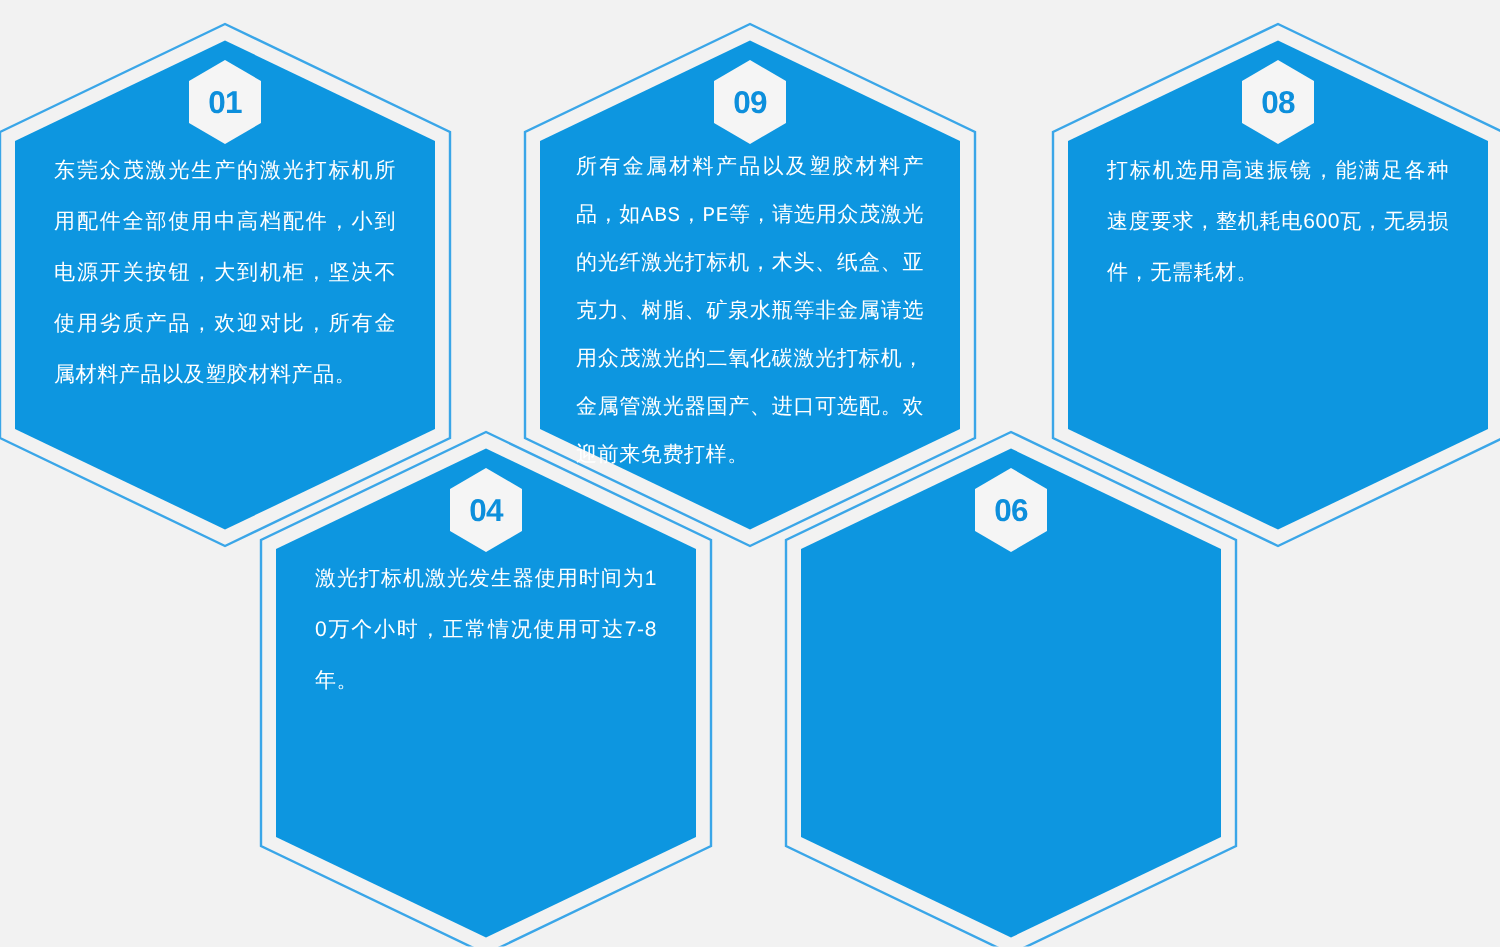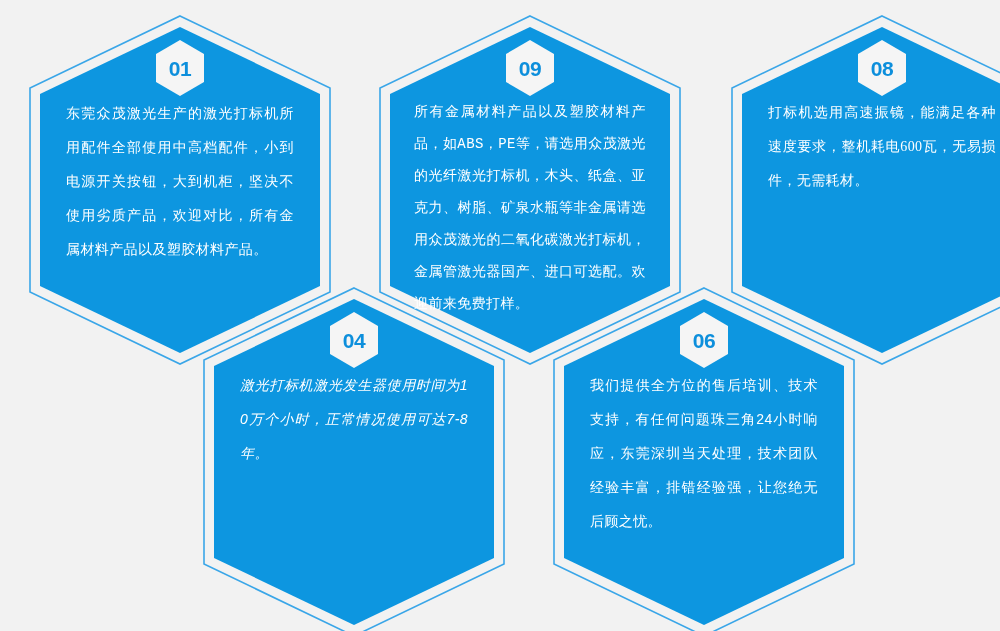--- a/index.html
+++ b/index.html
@@ -8,21 +8,20 @@
     width:1000px;height:631px;
     background:#f2f2f2;
     font-family:"Liberation Sans","DejaVu Sans",sans-serif;
     overflow:hidden;
     position:relative;
   }
   #stage{
     position:relative;
     width:872px;height:631px;
     background:#f2f2f2;
-    margin-left:30px;
   }
   .hex-cell{
     position:absolute;
     width:304px;
     height:352px;
   }
   .hex-cell svg.hexart{
     position:absolute;
     left:0;top:0;
     width:304px;height:352px;
@@ -109,44 +108,43 @@
     <svg class="hexart" viewBox="0 0 304 352">
       <polygon points="152,2 302,74 302,278 152,350 2,278 2,74" fill="none" stroke="#3aa6e8" stroke-width="1.6"></polygon>
       <polygon points="152,13 292,80 292,272 152,339 12,272 12,80" fill="#0d96e0"></polygon>
     </svg>
     <div class="badge-wrap">
       <svg viewBox="0 0 48 56">
         <polygon points="24,0 48,14 48,42 24,56 0,42 0,14" fill="#f5f5f5"></polygon>
       </svg>
       <div class="badge-num">08</div>
     </div>
-    <div class="hex-text" style="top: 82px; left: 38px; right: 38px; color: rgb(255, 255, 255); font-family: Liberation Serif, serif;">打标机选用高速振镜，能满足各种速度要求，整机耗电600瓦，无易损件，无需耗材。</div>
+    <div class="hex-text" style="top: 82px; left: 38px; right: 38px; color: rgb(255, 255, 255);">打标机选用高速振镜，能满足各种速度要求，整机耗电600瓦，无易损件，无需耗材。</div>
   </div>
 
   <div class="hex-cell" style="left:172px;top:286px;">
     <svg class="hexart" viewBox="0 0 304 352">
       <polygon points="152,2 302,74 302,278 152,350 2,278 2,74" fill="none" stroke="#3aa6e8" stroke-width="1.6"></polygon>
       <polygon points="152,13 292,80 292,272 152,339 12,272 12,80" fill="#0d96e0"></polygon>
     </svg>
     <div class="badge-wrap">
       <svg viewBox="0 0 48 56">
         <polygon points="24,0 48,14 48,42 24,56 0,42 0,14" fill="#f5f5f5"></polygon>
       </svg>
       <div class="badge-num">04</div>
     </div>
-    <div class="hex-text" style="top: 82px; left: 38px; right: 38px; color: rgb(255, 255, 255); font-style: italic;">激光打标机激光发生器使用时间为10万个小时，正常情况使用可达7-8年。</div>
+    <div class="hex-text" style="top: 82px; left: 38px; right: 38px; color: rgb(255, 255, 255);">激光打标机激光发生器使用时间为10万个小时，正常情况使用可达7-8年。</div>
   </div>
 
   <div class="hex-cell" style="left:522px;top:286px;">
     <svg class="hexart" viewBox="0 0 304 352">
       <polygon points="152,2 302,74 302,278 152,350 2,278 2,74" fill="none" stroke="#3aa6e8" stroke-width="1.6"></polygon>
       <polygon points="152,13 292,80 292,272 152,339 12,272 12,80" fill="#0d96e0"></polygon>
     </svg>
     <div class="badge-wrap">
       <svg viewBox="0 0 48 56">
         <polygon points="24,0 48,14 48,42 24,56 0,42 0,14" fill="#f5f5f5"></polygon>
       </svg>
       <div class="badge-num">06</div>
     </div>
-    <div class="hex-text" style="top: 82px; left: 38px; right: 38px; color: rgb(255, 255, 255);">我们提供全方位的售后培训、技术支持，有任何问题珠三角24小时响应，东莞深圳当天处理，技术团队经验丰富，排错经验强，让您绝无后顾之忧。</div>
   </div>
 
 </div>
 
 </body></html>

